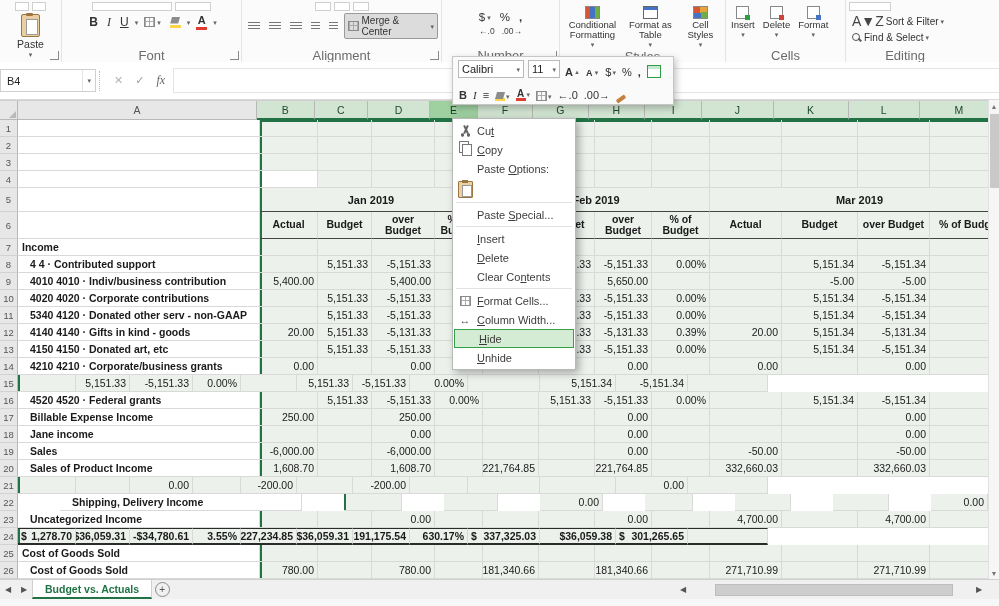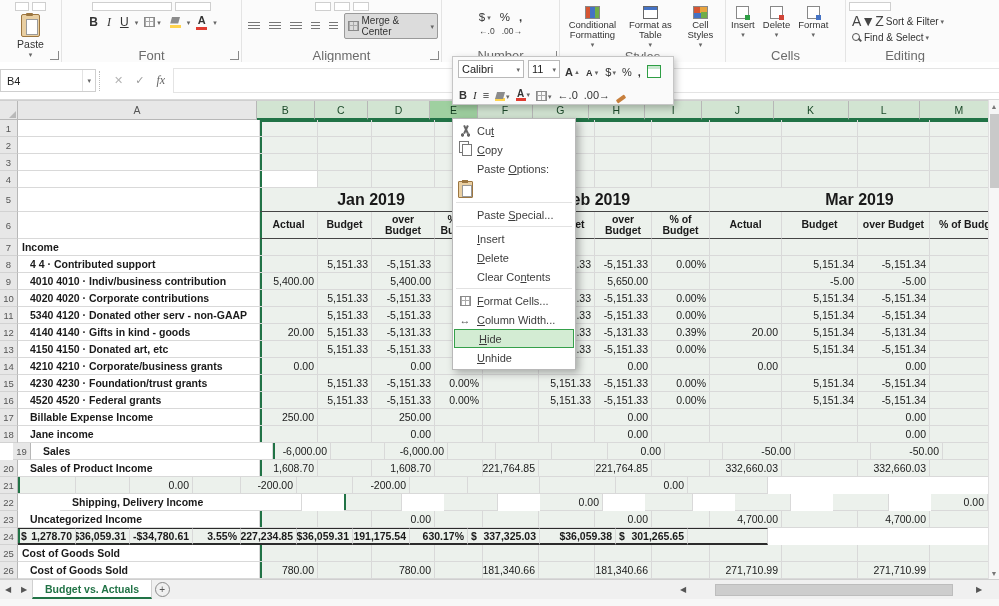--- a/index.html
+++ b/index.html
@@ -73,21 +73,21 @@
   .cell{box-sizing:border-box;flex:none;border-right:1px solid #d9d9d9;border-bottom:1px solid #d9d9d9;
         font-size:10.5px;color:#1a1a1a;display:flex;align-items:center;overflow:hidden;white-space:nowrap;padding:0 3px;background:#fff;}
   .sel{background:#ecf1ec;}
   .active{background:#fff;}
   .sL{box-shadow:inset 2px 0 0 #217346;}
   .sT{box-shadow:inset 0 2px 0 #217346;}
   .sLT{box-shadow:inset 2px 0 0 #217346, inset 0 2px 0 #217346;}
   .num{justify-content:flex-end;}
   .acct{justify-content:space-between;}
   .lab{font-weight:bold;}
-  .month{font-weight:bold;font-size:16px;justify-content:center;border-bottom:1px solid #444;}
+  .month{font-weight:bold;font-size:11px;justify-content:center;border-bottom:1px solid #444;}
   .shead{font-weight:bold;justify-content:center;text-align:center;white-space:normal;line-height:1.05;border-bottom:1px solid #444;}
   .tot{font-weight:bold;border-top:1px solid #2b2b2b;border-bottom:2px solid #2b2b2b;}
 
   
   #tabbar{position:absolute;left:0;top:579px;width:999px;height:20px;background:#f0f0f0;border-top:1px solid #cfcfcf;
           display:flex;align-items:stretch;box-sizing:border-box;font-size:10px;}
   .tnav{width:16px;display:flex;align-items:center;justify-content:center;color:#555;font-size:8px;}
   .tab{background:#fff;border-right:1px solid #d0d0d0;border-left:1px solid #d0d0d0;display:flex;align-items:center;
        padding:0 12px;font-size:10.5px;font-weight:bold;color:#217346;border-bottom:2px solid #217346;box-sizing:border-box;}
   .addsheet{width:20px;display:flex;align-items:center;justify-content:center;}
@@ -548,21 +548,20 @@
         <div class="cell num sel" style="width: 56px;"></div>
         <div class="cell num sel" style="width: 57px;">0.00</div>
         <div class="cell num sel" style="width: 58px;"></div>
         <div class="cell num sel" style="width: 72px;">0.00</div>
         <div class="cell num sel" style="width: 76px;"></div>
         <div class="cell num sel" style="width: 72px;">0.00</div>
         <div class="cell num sel" style="width: 80px;"></div>
       </div>
       <div class="grow" style="height: 17px;">
         <div class="rnum">15</div>
-        <div class="cell lab" style="width: 242px; padding-left: 12px;">4230 4230 · Foundation/trust grants</div>
         <div class="cell num sel sL" style="width: 58px;"></div>
         <div class="cell num sel" style="width: 54px;">5,151.33</div>
         <div class="cell num sel" style="width: 63px;">-5,151.33</div>
         <div class="cell num sel" style="width: 48px;">0.00%</div>
         <div class="cell num sel" style="width: 56px;"></div>
         <div class="cell num sel" style="width: 56px;">5,151.33</div>
         <div class="cell num sel" style="width: 57px;">-5,151.33</div>
         <div class="cell num sel" style="width: 58px;">0.00%</div>
         <div class="cell num sel" style="width: 72px;"></div>
         <div class="cell num sel" style="width: 76px;">5,151.34</div>
@@ -610,21 +609,21 @@
         <div class="cell num sel" style="width: 48px;"></div>
         <div class="cell num sel" style="width: 56px;"></div>
         <div class="cell num sel" style="width: 56px;"></div>
         <div class="cell num sel" style="width: 57px;">0.00</div>
         <div class="cell num sel" style="width: 58px;"></div>
         <div class="cell num sel" style="width: 72px;"></div>
         <div class="cell num sel" style="width: 76px;"></div>
         <div class="cell num sel" style="width: 72px;">0.00</div>
         <div class="cell num sel" style="width: 80px;"></div>
       </div>
-      <div class="grow" style="height: 17px; margin-left: 13px;">
+      <div class="grow" style="height: 17px;">
         <div class="rnum">19</div>
         <div class="cell lab" style="width: 242px; padding-left: 12px;">Sales</div>
         <div class="cell num sel sL" style="width: 58px;">-6,000.00</div>
         <div class="cell num sel" style="width: 54px;"></div>
         <div class="cell num sel" style="width: 63px;">-6,000.00</div>
         <div class="cell num sel" style="width: 48px;"></div>
         <div class="cell num sel" style="width: 56px;"></div>
         <div class="cell num sel" style="width: 56px;"></div>
         <div class="cell num sel" style="width: 57px;">0.00</div>
         <div class="cell num sel" style="width: 58px;"></div>

